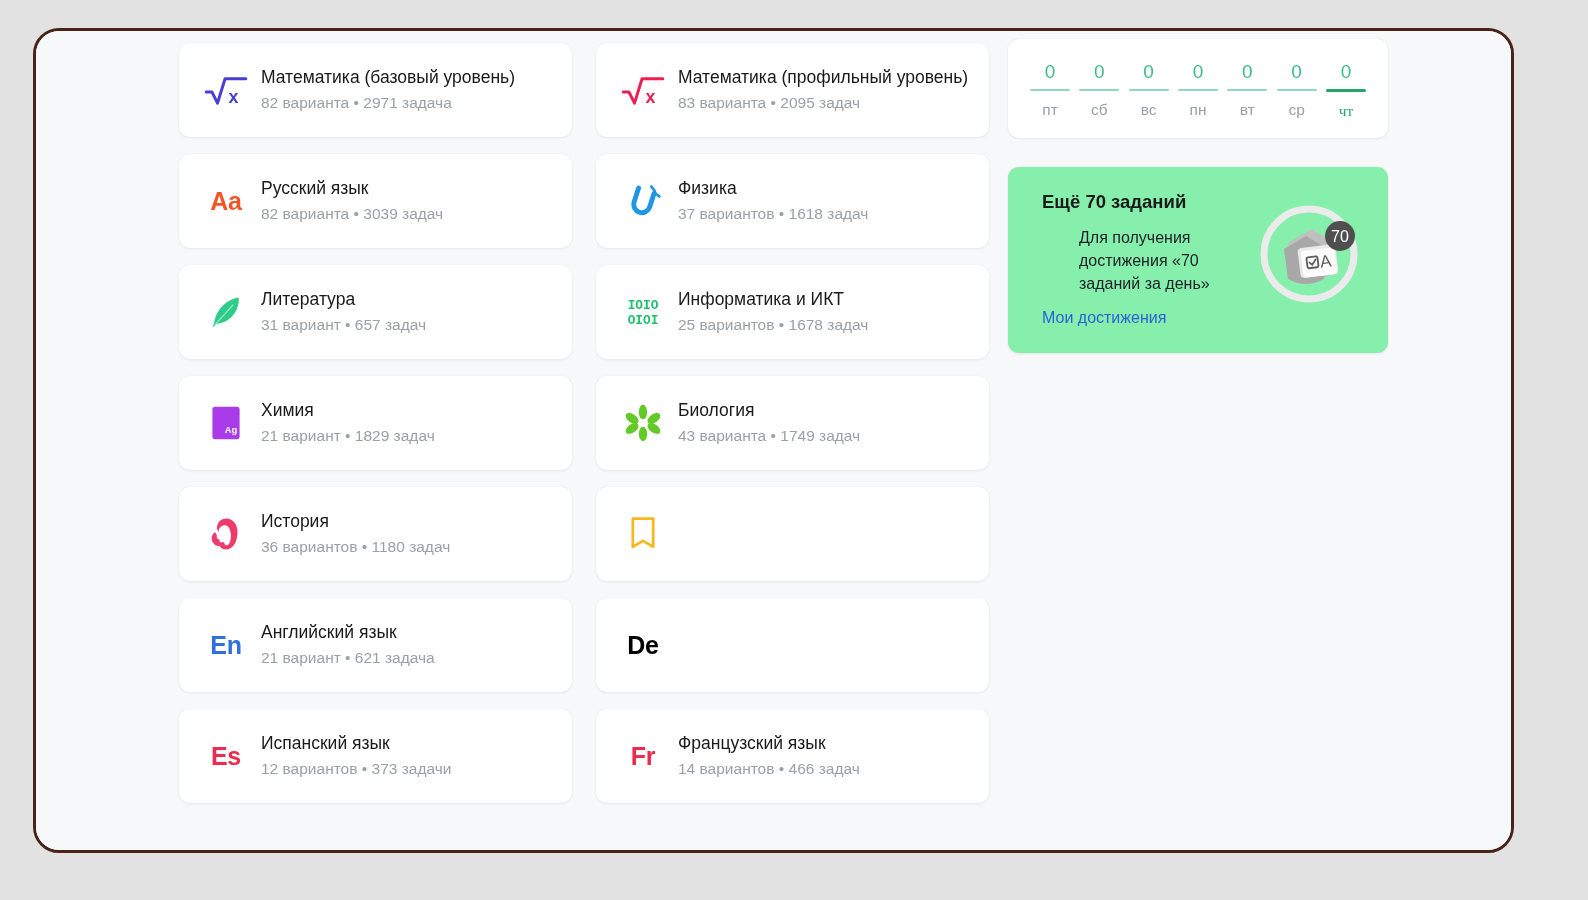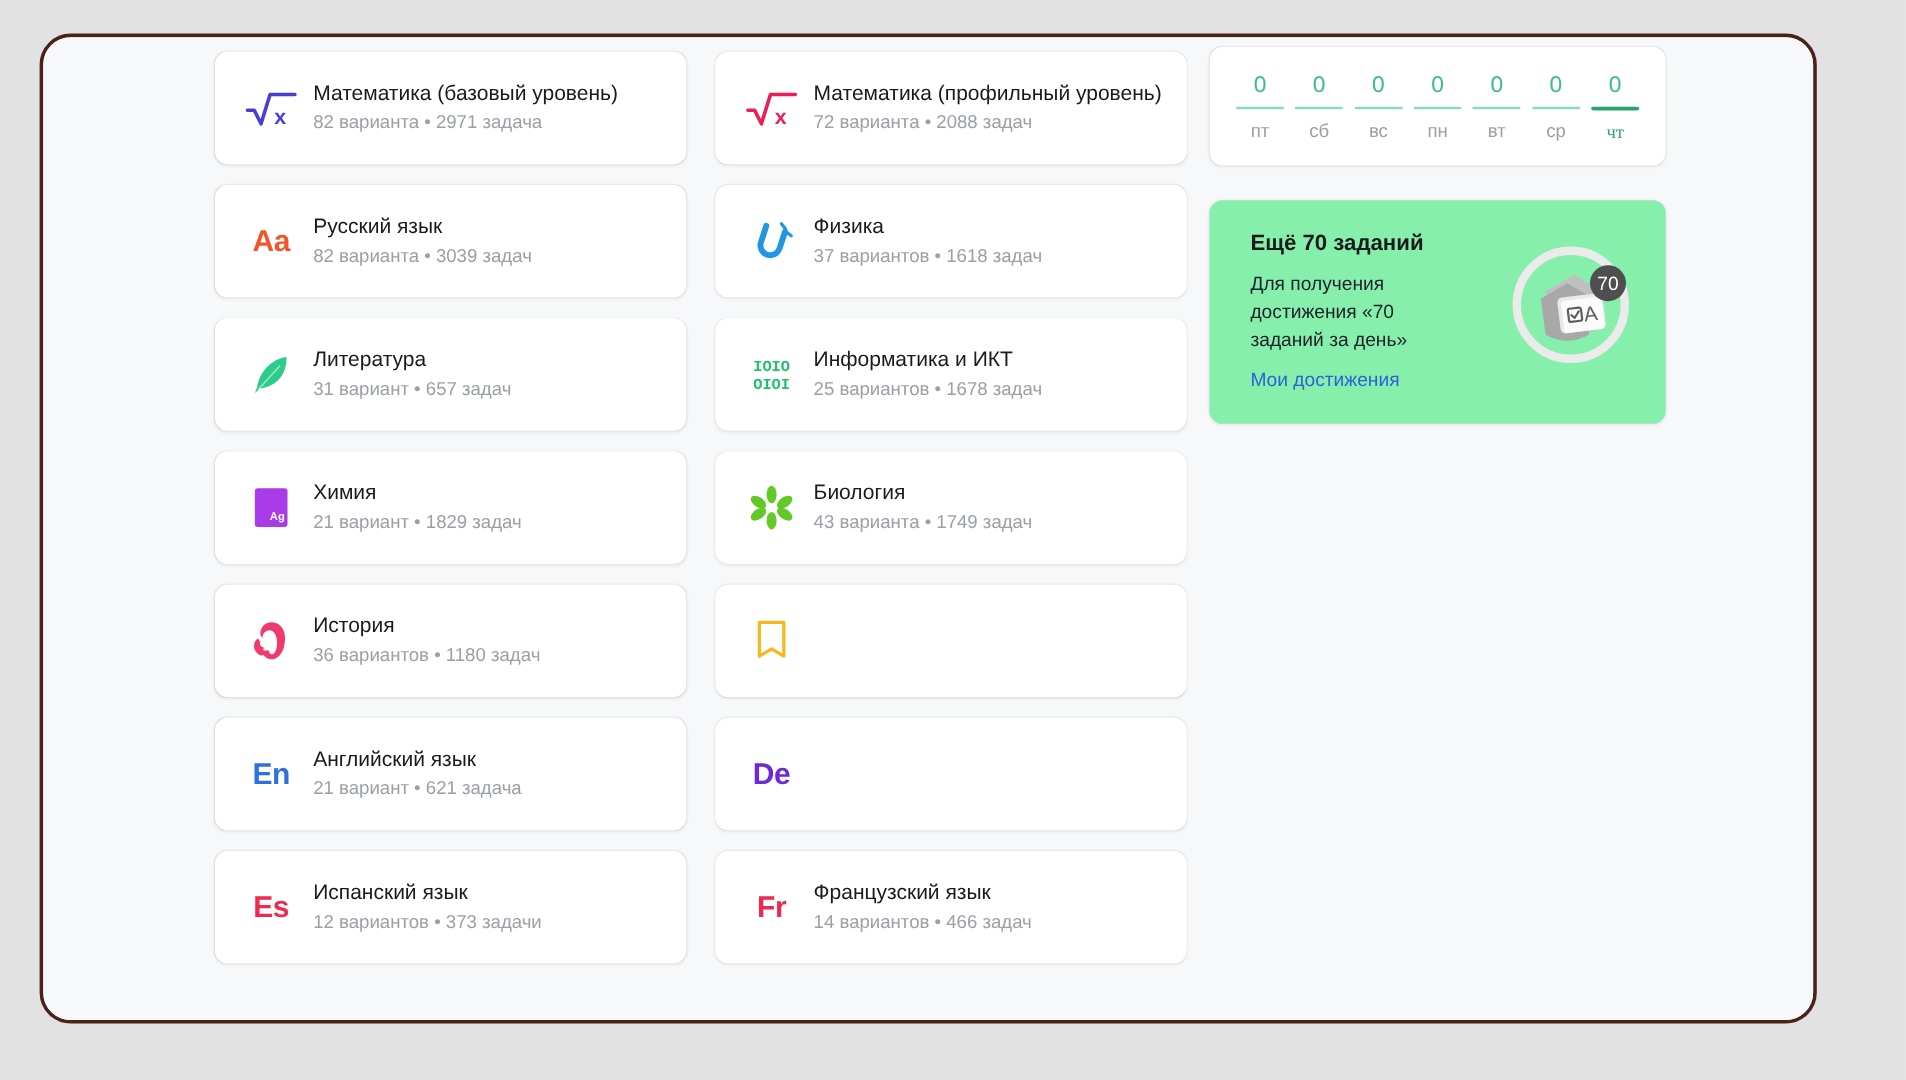--- a/index.html
+++ b/index.html
@@ -164,20 +164,21 @@
     color: #1a1a1a;
     margin-bottom: 12px;
     line-height: 1.2;
   }
   .achv-desc {
     font-size: 16px;
     color: #20232a;
     line-height: 1.45;
     max-width: 160px;
     margin-bottom: 13px;
+    margin-left: 37px;
   }
   .achv-link {
     font-size: 16px;
     color: #2b63d6;
     cursor: pointer;
     line-height: 1.2;
   }
   .achv-badge {
     width: 112px;
     min-width: 112px;
@@ -211,21 +212,21 @@
               </div>
               <div class="subject-card">
                 <span class="subject-icon">
                   <svg viewBox="0 0 46 34" width="44" height="32">
                     <path d="M2 19 L8 19 L14 31 L22 5 L44 5" fill="none" stroke="#ec1f55" stroke-width="3.2" stroke-linecap="round" stroke-linejoin="round"></path>
                     <text x="31" y="31" text-anchor="middle" font-family="Liberation Sans, sans-serif" font-size="19" font-weight="bold" fill="#ec1f55">x</text>
                   </svg>
                 </span>
                 <div class="subject-text">
                   <div class="subject-title">Математика (профильный уровень)</div>
-                  <div class="subject-meta">72 варианта • 2088 задач</div>
+                  <div class="subject-meta">83 варианта • 2095 задач</div>
                 </div>
               </div>
             </div>
             <div class="subject-row">
               <div class="subject-card">
                 <span class="subject-icon">
                   <span class="icon-text" style="color: rgb(241, 86, 42);">Aa</span>
                 </span>
                 <div class="subject-text">
                   <div class="subject-title">Русский язык</div>
@@ -332,21 +333,21 @@
                 <span class="subject-icon">
                   <span class="icon-text" style="color: rgb(47, 111, 224);">En</span>
                 </span>
                 <div class="subject-text">
                   <div class="subject-title">Английский язык</div>
                   <div class="subject-meta">21 вариант • 621 задача</div>
                 </div>
               </div>
               <div class="subject-card">
                 <span class="subject-icon">
-                  <span class="icon-text" style="color: #6d28d9;">De</span>
+                  <span class="icon-text" style="color: #000000;">De</span>
                 </span>
               </div>
             </div>
             <div class="subject-row">
               <div class="subject-card">
                 <span class="subject-icon">
                   <span class="icon-text" style="color: rgb(236, 43, 79);">Es</span>
                 </span>
                 <div class="subject-text">
                   <div class="subject-title">Испанский язык</div>

